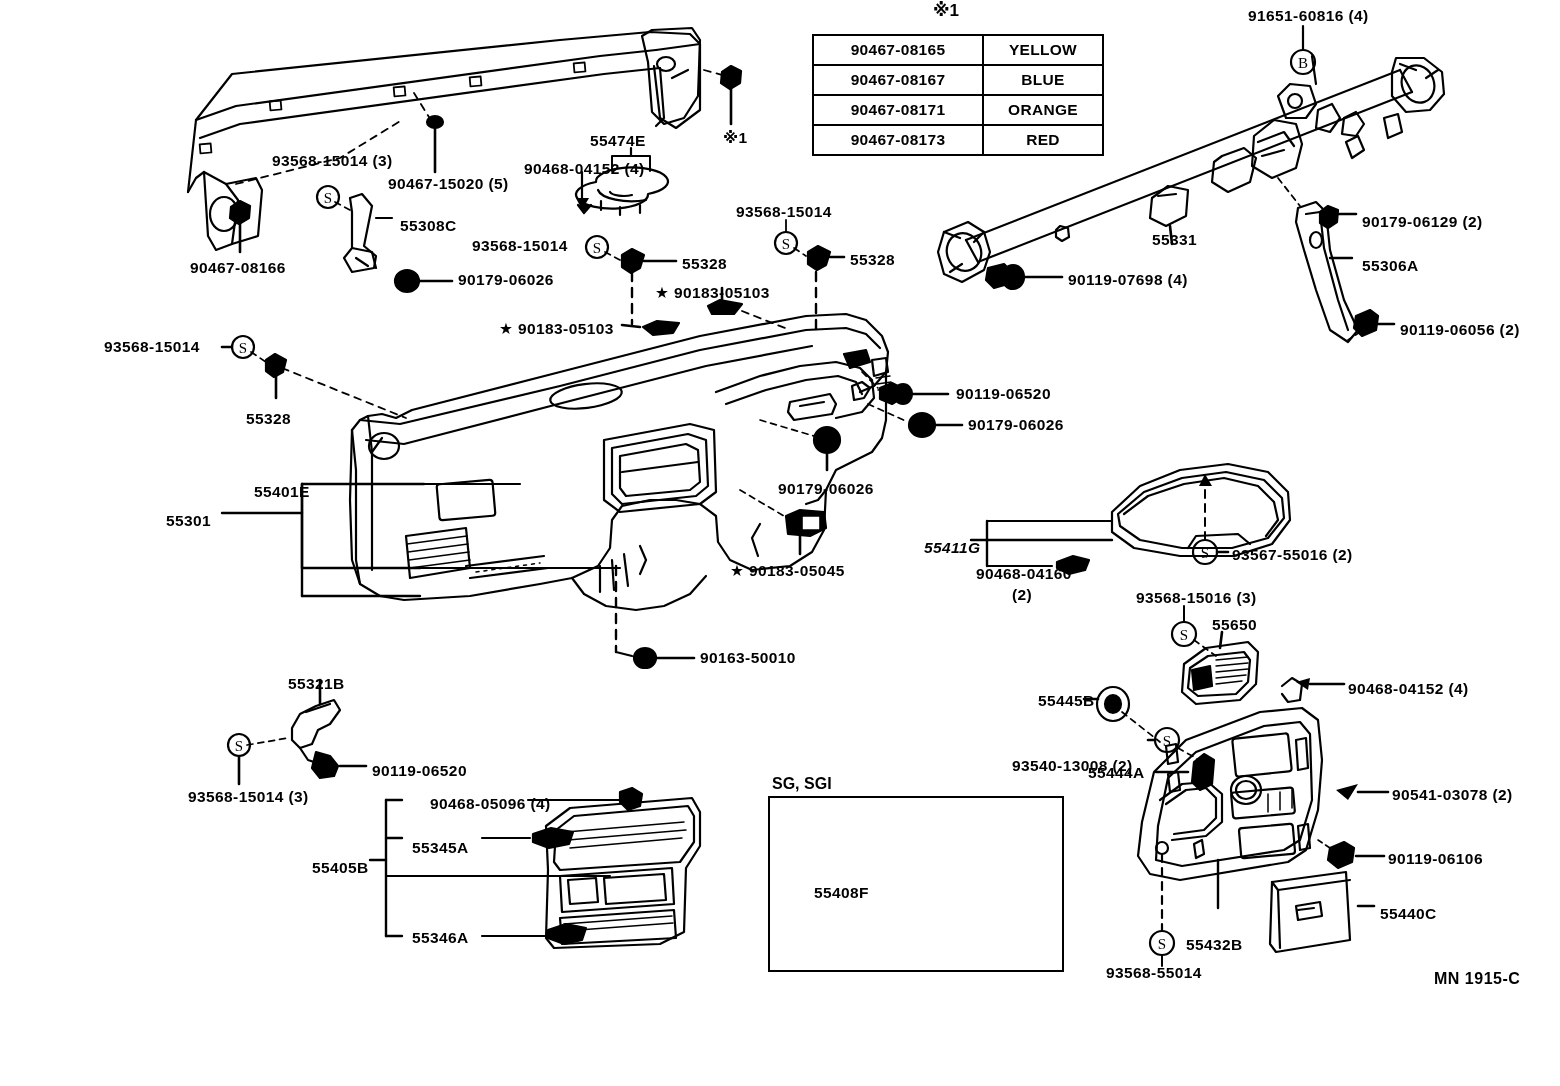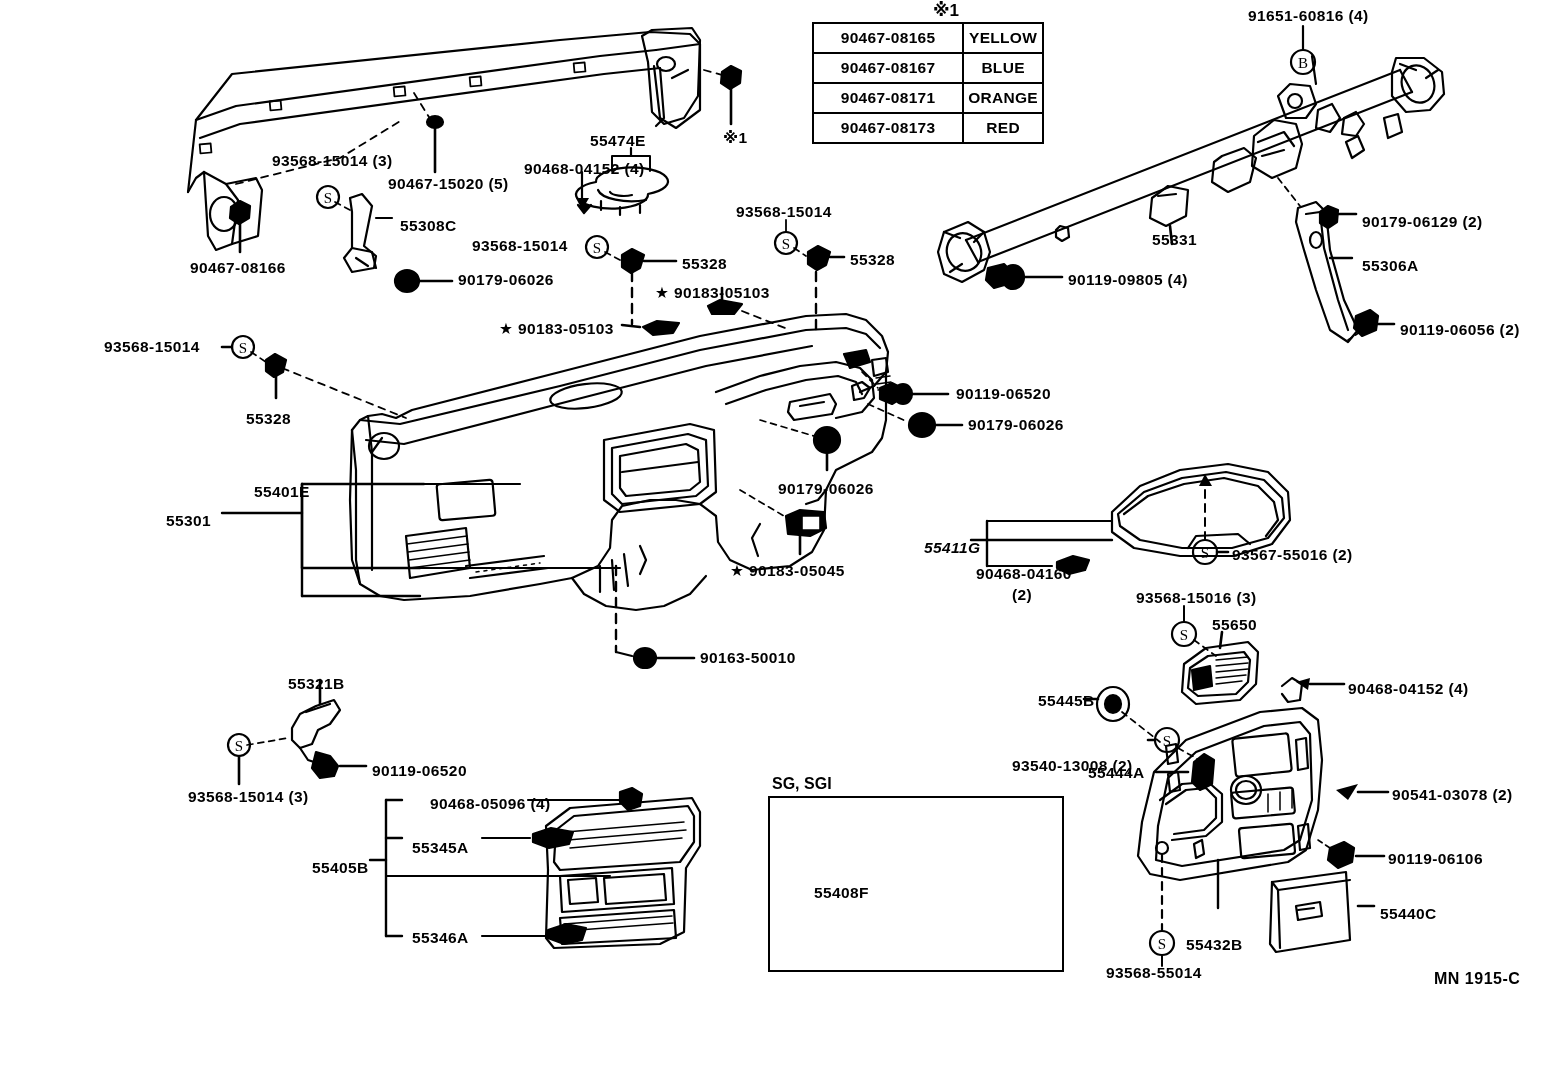--- a/index.html
+++ b/index.html
@@ -12,21 +12,21 @@
     position:absolute;
     font-weight:bold;
     font-size:15.5px;
     letter-spacing:0.4px;
     white-space:nowrap;
     line-height:1;
   }
   svg.art{position:absolute;left:0;top:0;width:1560px;height:1086px;pointer-events:none;}
   
   #color-table{
-    position:absolute;left:812px;top:22px;width:232px;
+    position:absolute;left:812px;top:34px;width:292px;
     border-collapse:collapse;
   }
   #color-table td{
     border:2px solid #000;
     height:28px;
     text-align:center;
     font-weight:bold;
     font-size:15.5px;
     letter-spacing:0.3px;
     padding:0 4px;
@@ -470,21 +470,21 @@
     <div class="lbl" style="left: 406px; top: 796px; margin-left: 24px;">90468-05096 (4)</div>
     <div class="lbl" style="left: 412px; top: 840px;">55345A</div>
     <div class="lbl" style="left: 312px; top: 860px;">55405B</div>
     <div class="lbl" style="left: 412px; top: 930px;">55346A</div>
     <div class="lbl" style="left: 814px; top: 885px;">55408F</div>
     <div class="lbl" style="left: 1248px; top: 8px;">91651-60816 (4)</div>
     <div class="lbl" style="left: 1362px; top: 214px;">90179-06129 (2)</div>
     <div class="lbl" style="left: 1362px; top: 258px;">55306A</div>
     <div class="lbl" style="left: 1400px; top: 322px;">90119-06056 (2)</div>
     <div class="lbl" style="left: 1152px; top: 232px;">55331</div>
-    <div class="lbl" style="left: 1068px; top: 272px;">90119-09805 (4)</div>
+    <div class="lbl" style="left: 1068px; top: 272px;">90119-07698 (4)</div>
     <div class="lbl" style="left: 924px; top: 540px; font-style: italic;">55411G</div>
     <div class="lbl" style="left: 976px; top: 566px;">90468-04160</div>
     <div class="lbl" style="left: 1012px; top: 587px;">(2)</div>
     <div class="lbl" style="left: 1232px; top: 547px;">93567-55016 (2)</div>
     <div class="lbl" style="left: 1136px; top: 590px;">93568-15016 (3)</div>
     <div class="lbl" style="left: 1212px; top: 617px;">55650</div>
     <div class="lbl" style="left: 1348px; top: 681px;">90468-04152 (4)</div>
     <div class="lbl" style="left: 1038px; top: 693px;">55445B</div>
     <div class="lbl" style="left: 1012px; top: 758px; text-align: right;">93540-13008 (2)</div>
     <div class="lbl" style="left: 1088px; top: 765px;">55444A</div>

